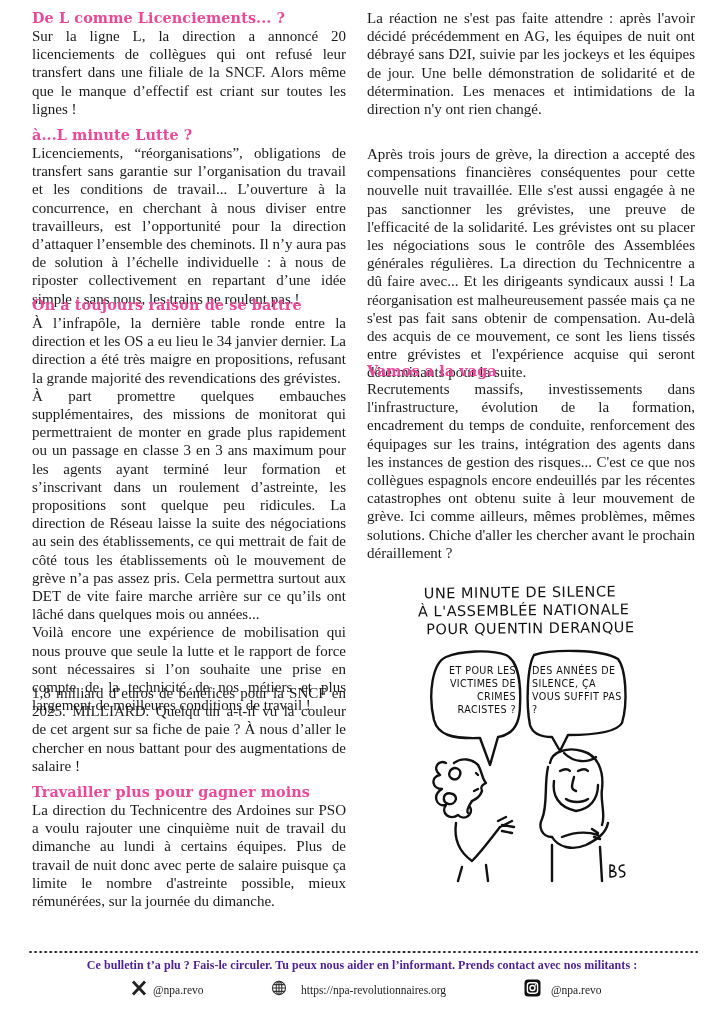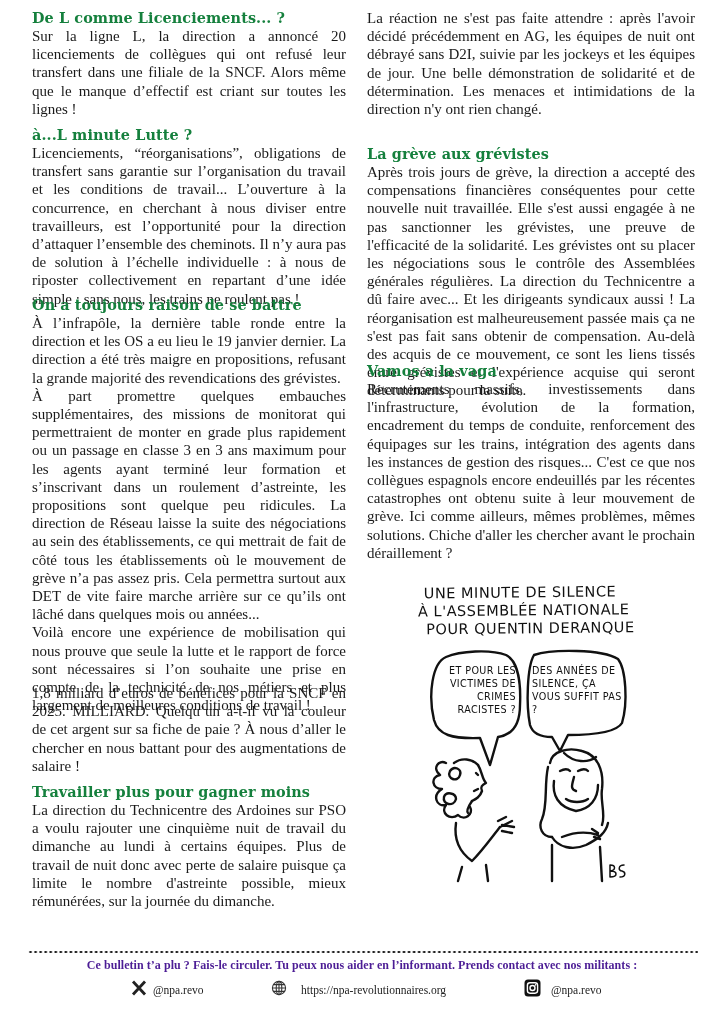--- a/index.html
+++ b/index.html
@@ -11,21 +11,21 @@
     .col { position: absolute; top: 0; }
     .col-left { left: 32px; width: 314px; }
     .col-right { left: 367px; width: 328px; }
     .section { margin: 0; }
     .section h2 {
       font-family: "DejaVu Serif", serif;
       font-weight: bold;
       font-size: 14.4px;
       line-height: 18px;
       margin: 0;
-      color: #15803d;
+      color: #ec4899;
       letter-spacing: 0.1px;
     }
     .section p {
       margin: 0;
       font-size: 15px;
       line-height: 18.2px;
       text-align: justify;
       text-align-last: left;
       hyphens: none;
     }
@@ -89,39 +89,38 @@
   <div class="section s1">
     <h2>De L comme Licenciements... ?</h2>
     <p>Sur la ligne L, la direction a annoncé 20 licenciements de collègues qui ont refusé leur transfert dans une filiale de la SNCF. Alors même que le manque d’effectif est criant sur toutes les lignes !</p>
   </div>
   <div class="section s2">
     <h2>à...L minute Lutte ?</h2>
     <p>Licenciements, “réorganisations”, obligations de transfert sans garantie sur l’organisation du travail et les conditions de travail... L’ouverture à la concurrence, en cherchant à nous diviser entre travailleurs, est l’opportunité pour la direction d’attaquer l’ensemble des cheminots.  Il n’y aura pas de solution à l’échelle individuelle : à nous de riposter collectivement en repartant d’une idée simple : sans nous, les trains ne roulent pas !</p>
   </div>
   <div class="section s3">
     <h2>On a toujours raison de se battre</h2>
-    <p>À l’infrapôle, la dernière table ronde entre la direction et les OS a eu lieu le 19 janvier dernier. La direction a été très maigre en propositions, refusant la grande majorité des revendications des grévistes.</p>
+    <p>À l’infrapôle, la dernière table ronde entre la direction et les OS a eu lieu le 34 janvier dernier. La direction a été très maigre en propositions, refusant la grande majorité des revendications des grévistes.</p>
     <p>À part promettre quelques embauches supplémentaires, des missions de monitorat qui permettraient de monter en grade plus rapidement ou un passage en classe 3 en 3 ans maximum pour les agents ayant terminé leur formation et s’inscrivant dans un roulement d’astreinte, les propositions sont quelque peu ridicules. La direction de Réseau laisse la suite des négociations au sein des établissements, ce qui mettrait de fait de côté tous les établissements où le mouvement de grève n’a pas assez pris. Cela permettra surtout aux DET de vite faire marche arrière sur ce qu’ils ont lâché dans quelques mois ou années...</p>
     <p>Voilà encore une expérience de mobilisation qui nous prouve que seule la lutte et le rapport de force sont nécessaires si l’on souhaite une prise en compte de la technicité de nos métiers et plus largement de meilleures conditions de travail !</p>
   </div>
   <div class="section s4">
     <p>1,8 milliard d’euros de bénéfices pour la SNCF en 2025. MILLIARD. Quelqu’un a-t-il vu la couleur de cet argent sur sa fiche de paie ? À nous d’aller le chercher en nous battant pour des augmentations de salaire !</p>
   </div>
   <div class="section s5">
     <h2>Travailler plus pour gagner moins</h2>
     <p>La direction du Technicentre des Ardoines sur PSO a voulu rajouter une cinquième nuit de travail du dimanche au lundi à certains équipes. Plus de travail de nuit donc avec perte de salaire puisque ça limite le nombre d'astreinte possible, mieux rémunérées, sur la journée du dimanche.</p>
   </div>
 </div>
 
 <div class="col col-right">
   <div class="section s1">
     <p>La réaction ne s'est pas faite attendre : après l'avoir décidé précédemment en AG, les équipes de nuit ont débrayé sans D2I, suivie par les jockeys et les équipes de jour. Une belle démonstration de solidarité et de détermination. Les menaces et intimidations de la direction n'y ont rien changé.</p>
   </div>
   <div class="section s2">
-    <h2>La grève aux grévistes</h2>
     <p>Après trois jours de grève, la direction a accepté des compensations financières conséquentes pour cette nouvelle nuit travaillée. Elle s'est aussi engagée à ne pas sanctionner les grévistes, une preuve de l'efficacité de la solidarité. Les grévistes ont su placer les négociations sous le contrôle des Assemblées générales régulières. La direction du Technicentre a dû faire avec... Et les dirigeants syndicaux aussi ! La réorganisation est malheureusement passée mais ça ne s'est pas fait sans obtenir de compensation. Au-delà des acquis de ce mouvement, ce sont les liens tissés entre grévistes et l'expérience acquise qui seront déterminants pour la suite.</p>
   </div>
   <div class="section s3">
     <h2>Vamos a la vaga</h2>
     <p>Recrutements massifs, investissements dans l'infrastructure, évolution de la formation, encadrement du temps de conduite, renforcement des équipages sur les trains, intégration des agents dans les instances de gestion des risques... C'est ce que nos collègues espagnols encore endeuillés par les récentes catastrophes ont obtenu suite à leur mouvement de grève. Ici comme ailleurs, mêmes problèmes, mêmes solutions. Chiche d'aller les chercher avant le prochain déraillement ?</p>
   </div>
 </div>
 
 <div class="cartoon">
   <svg width="300" height="310" viewBox="0 0 300 310" fill="none" stroke="#111" stroke-width="2.4" stroke-linecap="round" stroke-linejoin="round">

